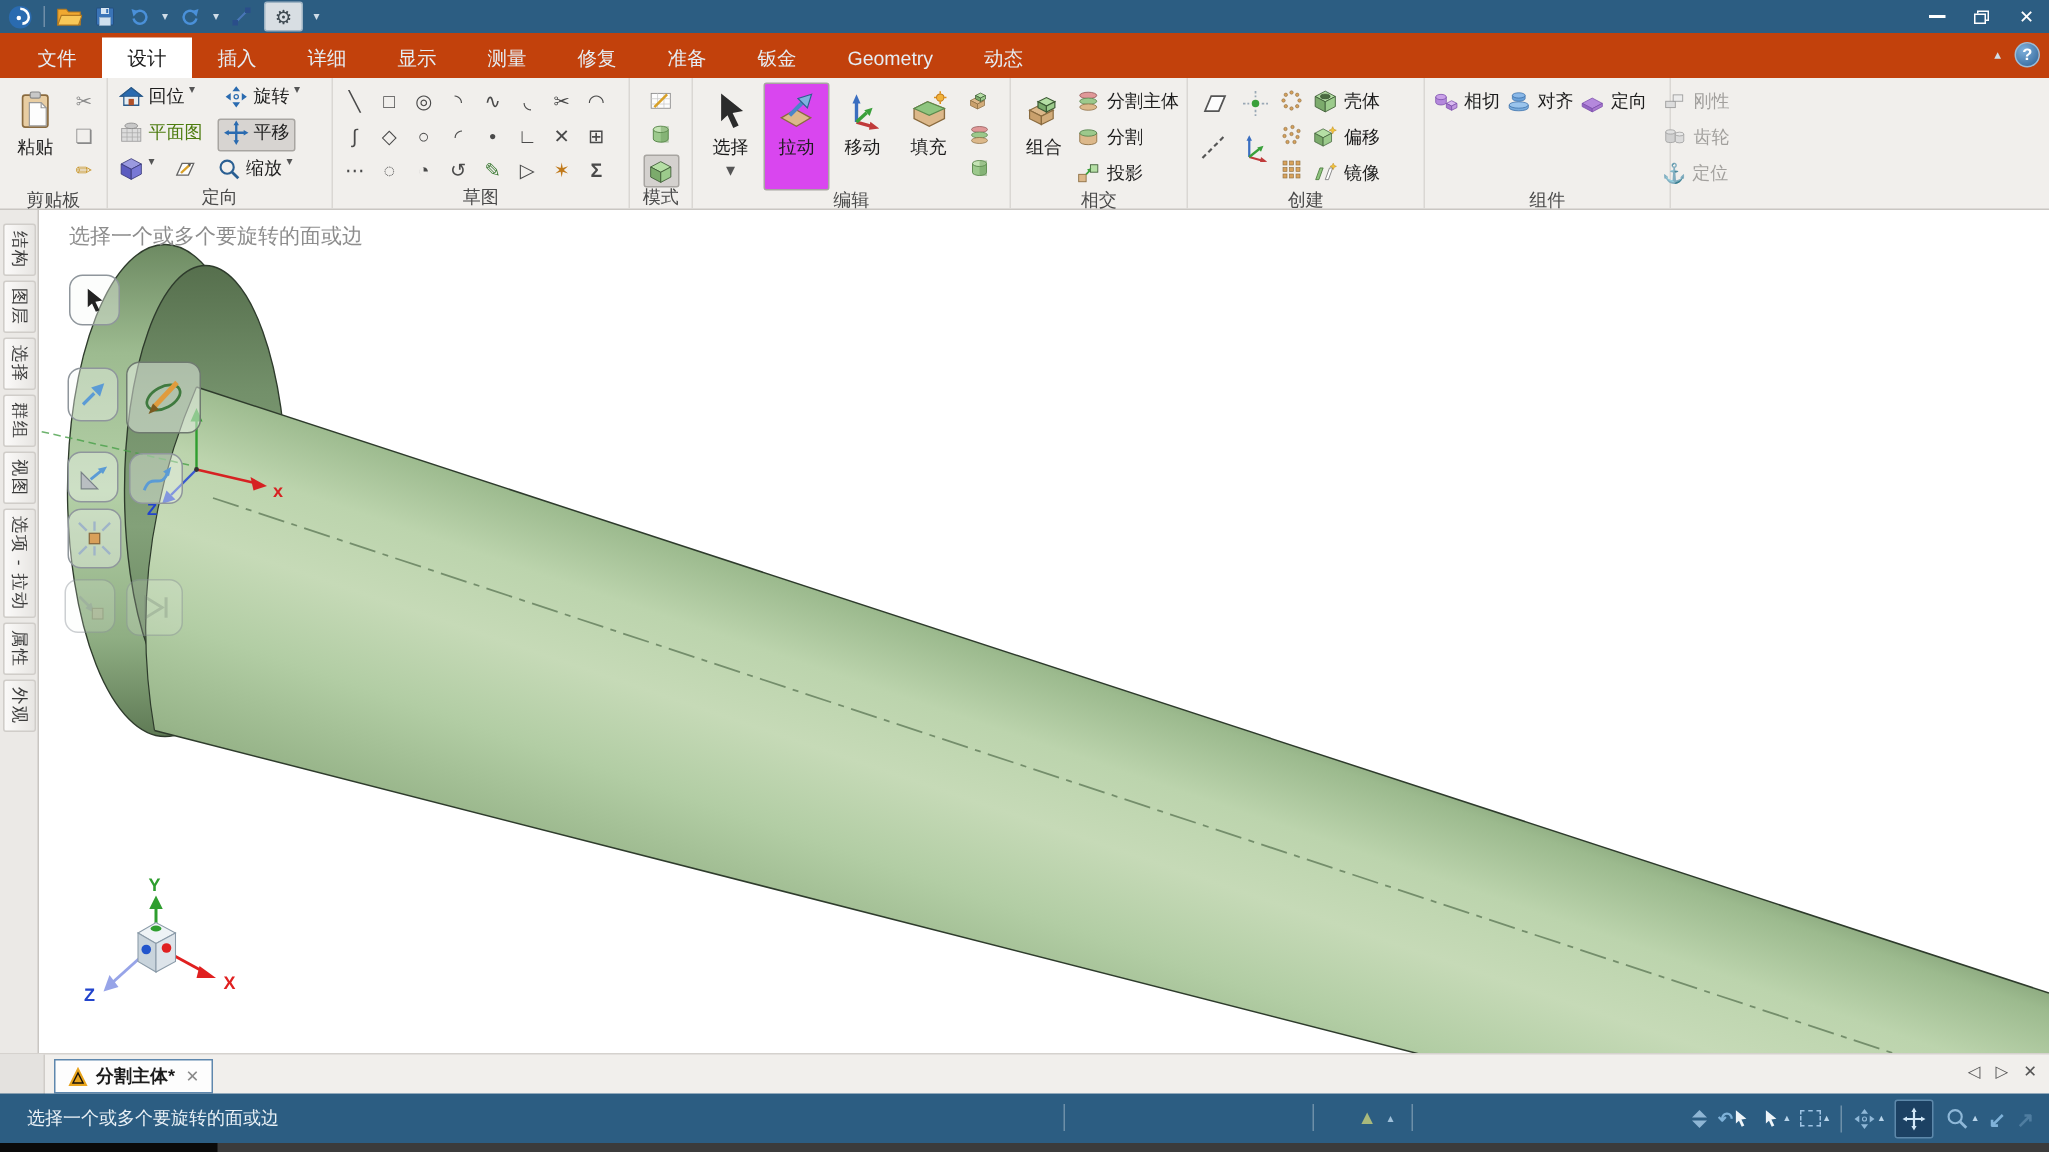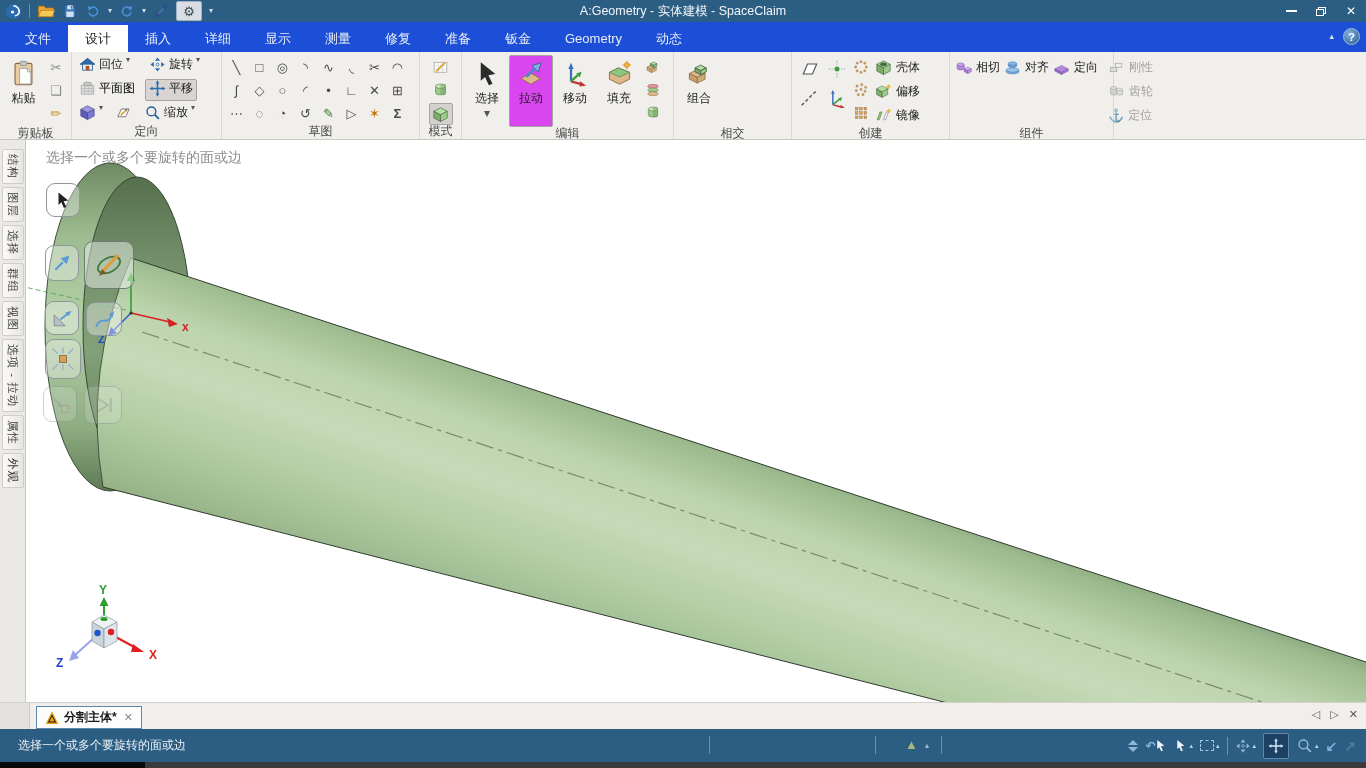--- a/index.html
+++ b/index.html
@@ -14,21 +14,21 @@
 .caret{font-size:8px;color:#cfdde8;line-height:1}
 .gearbox{width:26px;height:20px;background:#d8dee3;border:1px solid #9fb4c4;border-radius:2px;display:flex;align-items:center;justify-content:center;color:#3f4a52;font-size:13px}
 .apptitle{position:absolute;left:0;right:0;text-align:center;font-size:12.5px;color:#f2f6fa;pointer-events:none}
 .winctl{margin-left:auto;display:flex;height:22px}
 .wbtn{width:30px;height:22px;display:flex;align-items:center;justify-content:center;color:#fff;font-size:12px}
 .minbar{width:11px;height:2px;background:#fff;display:block}
 .maxico{width:10px;height:9px;position:relative;display:block}
 .maxico i{position:absolute;border:1.3px solid #fff;width:8px;height:7px;display:block}
 .maxico i:first-child{right:0;top:0}.maxico i:last-child{left:0;bottom:0;background:#2c5d82}
 
-.tabrow{position:absolute;top:22px;left:0;right:0;height:30px;background:#1d4ed8;display:flex;align-items:flex-end;padding-left:8px;z-index:29}
+.tabrow{position:absolute;top:22px;left:0;right:0;height:30px;background:#c2410c;display:flex;align-items:flex-end;padding-left:8px;z-index:29}
 .rtab{height:27px;line-height:27px;padding:0 17px;color:#e6edf3;font-size:13px;cursor:default}
 .rtab.active{background:#fff;color:#1b1b1b}
 .tabrow-right{position:absolute;right:6px;top:6px;display:flex;align-items:center;gap:9px}
 .helpc{width:17px;height:17px;border-radius:50%;background:radial-gradient(circle at 35% 30%,#7fb0dc,#2a5f92);border:1px solid #9dbcd6;color:#fff;font-size:11px;font-weight:bold;display:flex;align-items:center;justify-content:center}
 
 .ribbon{position:absolute;top:52px;left:0;right:0;height:88px;background:#f1efec;border-bottom:1px solid #c9c6c2;display:flex;z-index:28}
 .rgroup{height:87px;border-right:1px solid #dad7d3;display:flex;flex-direction:column;padding:3px 3px 0}
 .gbody{flex:1;display:flex;align-items:flex-start}
 .glabel{height:16px;line-height:13px;text-align:center;font-size:12px;color:#4a4a4a}
 .bigbtn{width:44px;height:72px;display:flex;flex-direction:column;align-items:center;justify-content:flex-start;padding-top:4px;border:1px solid transparent;border-radius:2px}
@@ -39,21 +39,21 @@
 .smbtn{width:20px;height:20px;display:flex;align-items:center;justify-content:center;font-size:13px;color:#6b5a2a}
 .smbtn .ic{width:16px;height:16px}
 .rrow{height:24px;display:flex;align-items:center;gap:4px;font-size:12px;color:#1d1d1d;white-space:nowrap;padding:0 2px}
 .rrow .ic{width:17px;height:17px}
 .rrow.dis span{color:#a2a09d}
 .orient-grid{display:flex;flex-direction:column;gap:2px}
 .orow{display:flex;align-items:center;gap:4px}
 .obtn{height:22px;display:flex;gap:3px;font-size:12px;color:#1d1d1d;padding:0 3px;border:1px solid transparent;border-radius:2px}
 .obtn .ic{width:17px;height:17px}
 .obtn.sel{background:#d7d4d1;border-color:#a8a5a1}
-.obtn.dis span{color:#000000}
+.obtn.dis span{color:#4d7c0f}
 .skgrid{display:grid;grid-template-columns:repeat(8,23px);grid-auto-rows:23px;margin-top:1px}
 .sk{display:flex;align-items:center;justify-content:center;font-size:13px;color:#4a4a4a}
 .modecol{display:flex;flex-direction:column;gap:2px;align-items:center;width:32px}
 .modebtn{width:24px;height:22px;display:flex;align-items:center;justify-content:center;border:1px solid transparent;border-radius:2px}
 .modebtn .ic{width:17px;height:17px}
 .modebtn.sel{background:#d4d1ce;border-color:#a8a5a1}
 
 .main{position:absolute;top:140px;left:0;right:0;height:562px;background:#fff}
 .sidestrip{position:absolute;top:0;left:0;width:26px;height:562px;background:#ebe9e6;border-right:1px solid #c9c6c2;display:flex;flex-direction:column;gap:3px;padding-top:9px;align-items:center}
 .vtab{width:22px;background:linear-gradient(90deg,#fbfaf9,#e7e5e2);border:1px solid #d0cdc9;border-radius:2px;display:flex;align-items:center;justify-content:center}
@@ -354,21 +354,20 @@
       </span>
     <span class="caret">▾</span>
     <span class="qbtn">
         <svg class="ic" width="16" height="16" viewBox="0 0 24 24">
           <use href="#s-nodeln"></use>
         </svg>
       </span>
     <span class="gearbox">⚙</span>
     <span class="caret">▾</span>
   </div>
-  <div class="apptitle">A:Geometry - 实体建模 - SpaceClaim</div>
   <div class="winctl">
     <span class="wbtn">
         <i class="minbar"></i>
       </span>
     <span class="wbtn">
         <span class="maxico">
           <i></i>
           <i></i>
         </span>
       </span>
@@ -574,20 +573,40 @@
     <div class="glabel">编辑</div>
   </div>
 
   <div class="rgroup" style="width:118px">
     <div class="gbody">
       <div class="bigbtn">
         <svg class="ic" viewBox="0 0 24 24">
             <use href="#s-combine"></use>
           </svg>
         <span>组合</span>
+      </div>
+      <div style="display:flex;flex-direction:column">
+        <div class="rrow">
+          <svg class="ic" viewBox="0 0 24 24">
+              <use href="#s-layers"></use>
+            </svg>
+          <span>分割主体</span>
+        </div>
+        <div class="rrow">
+          <svg class="ic" viewBox="0 0 24 24">
+              <use href="#s-splitbx"></use>
+            </svg>
+          <span>分割</span>
+        </div>
+        <div class="rrow">
+          <svg class="ic" viewBox="0 0 24 24">
+              <use href="#s-project"></use>
+            </svg>
+          <span>投影</span>
+        </div>
       </div>
     </div>
     <div class="glabel">相交</div>
   </div>
 
   <div class="rgroup" style="width:158px">
     <div class="gbody">
       <div style="display:flex;flex-direction:column;gap:8px;padding:4px 2px">
         <span>
             <svg class="ic" style="width:26px;height:20px" viewBox="0 0 24 24">

